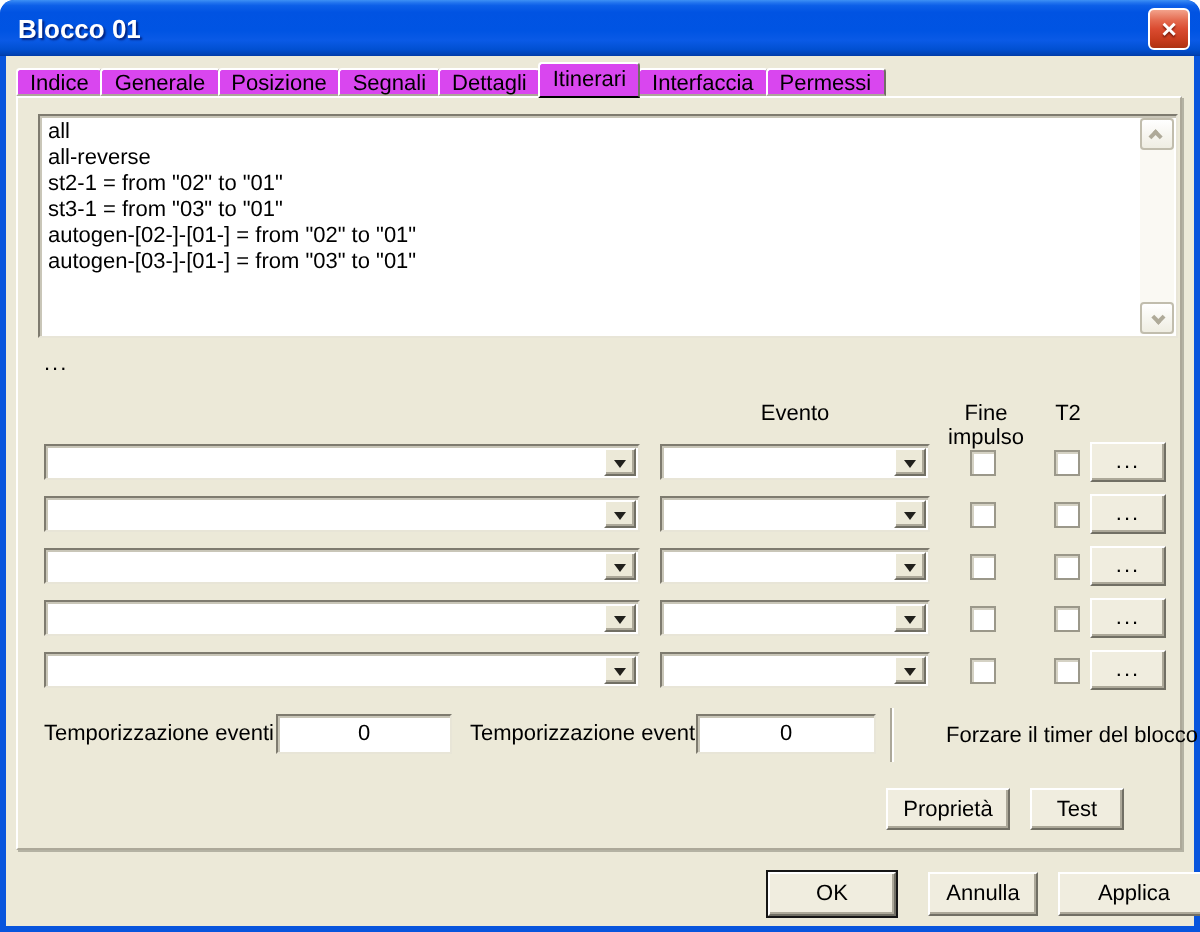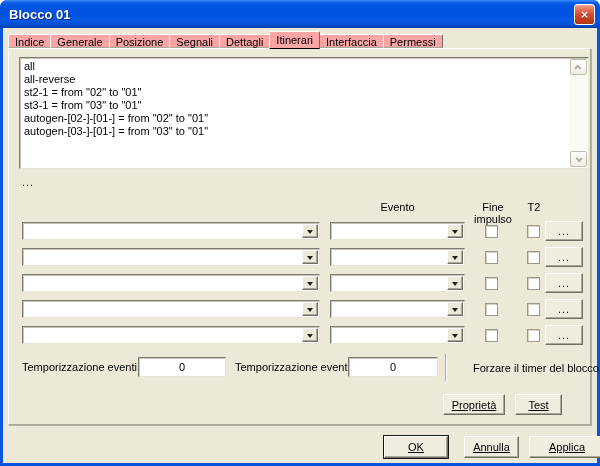--- a/index.html
+++ b/index.html
@@ -26,21 +26,21 @@
     background:linear-gradient(180deg,#F3A28B 0%,#E4694E 28%,#DA4B30 50%,#C83C1D 78%,#AE3312 100%);
     color:#fff;font-size:13px;font-weight:bold;line-height:19px;text-align:center;
     cursor:pointer;text-shadow:0 1px 1px rgba(90,10,0,.7);
   }
   .client{
     position:absolute;left:3px;right:3px;top:28px;bottom:3px;background:#ECE9D8;
   }
   
   .tabs{position:absolute;left:8px;top:31px;height:17px;display:flex;align-items:flex-end;z-index:5;}
   .tab{
-    height:14px;line-height:14px;padding:0 6px;background:#fca5a5;
+    height:14px;line-height:14px;padding:0 6px;background:#d946ef;
     border:1px solid;border-color:#FFFFFF #716F64 #ACA899 #FFFFFF;
     border-radius:2px 2px 0 0;margin-right:-1px;cursor:pointer;white-space:nowrap;
   }
   .tab.active{
     height:18px;line-height:16px;margin-bottom:-1px;position:relative;z-index:6;
     border-bottom:1px solid #000000;font-weight:normal;
   }
   
   .page{
     position:absolute;left:8px;top:48px;width:583px;height:377px;background:#ECE9D8;
@@ -100,21 +100,21 @@
   
   .static-label{position:absolute;z-index:2;white-space:nowrap;}
   .num-input{
     position:absolute;height:20px;text-align:center;z-index:2;
     background:#fff;border:1px solid;border-color:#7E7B6F #E8E5D7 #E8E5D7 #7E7B6F;
     box-shadow:inset 1px 1px 0 #C9C6B8;
     font-family:"Liberation Sans", sans-serif;font-size:11px;padding:0;
   }
   .vsep{position:absolute;left:445px;top:354px;width:2px;height:27px;z-index:2;
     background:linear-gradient(90deg,#ACA899 0 1px,#FFFFFF 1px 2px);}
-  .action-btn{position:absolute;z-index:2;text-decoration:underline;}
+  .action-btn{position:absolute;z-index:2;}
   .default-ring{box-shadow:inset -1px -1px 0 #ACA899,0 0 0 1px #161616;}
 </style>
 </head>
 <body>
 
 <div class="window">
 
   <div class="titlebar">
     <span class="title">Blocco 01</span>
     <div class="close-btn">×</div>

